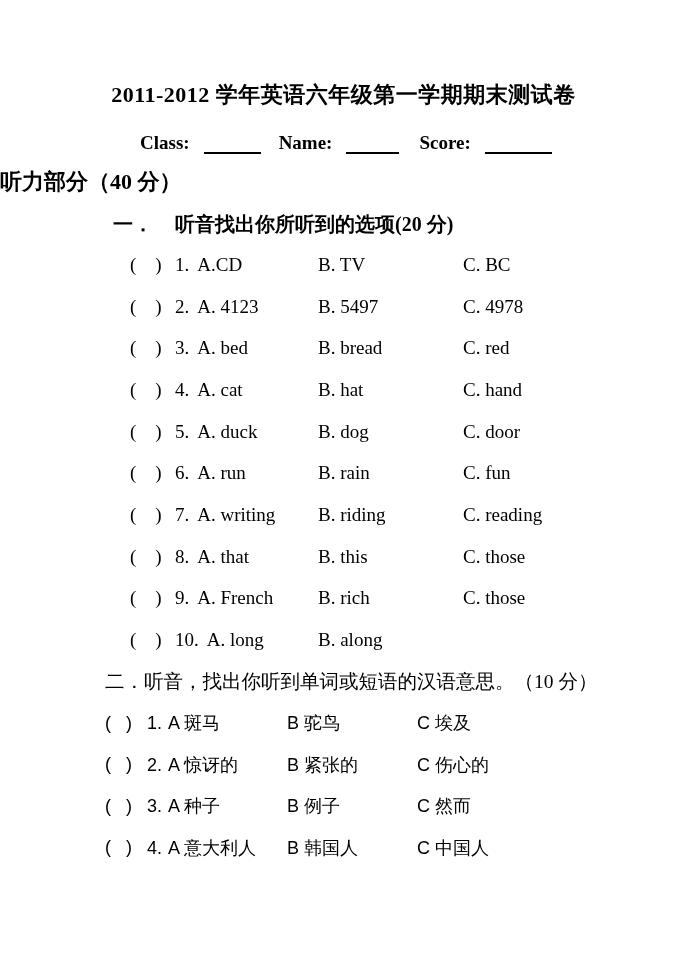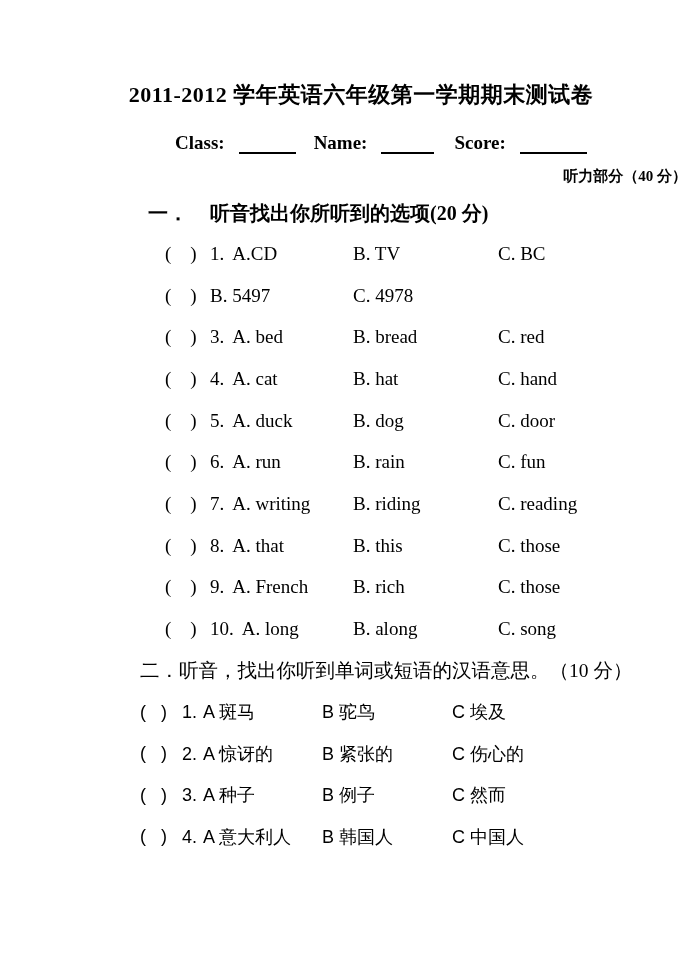--- a/index.html
+++ b/index.html
@@ -8,21 +8,20 @@
     font-family: "Liberation Serif", "DejaVu Serif", serif;
     color: #000000;
   }
   .page {
     width: 687px;
     height: 971px;
     background: #ffffff;
     overflow: hidden;
     margin: 0 auto;
     position: relative;
-    padding-left: 35px;
   }
   .title {
     padding-top: 80px;
     text-align: center;
     font-size: 22px;
     font-weight: bold;
     letter-spacing: 0.5px;
   }
   .student-row {
     margin: 22px 12px 0 140px;
@@ -34,22 +33,22 @@
   .blank {
     display: inline-block;
     border-bottom: 2px solid #000;
     height: 21px;
   }
   .blank-class { width: 57px; margin-left: 14px; margin-right: 18px; }
   .blank-name  { width: 53px; margin-left: 14px; margin-right: 20px; }
   .blank-score { width: 67px; margin-left: 14px; }
   .listening-title {
     margin-top: 13px;
-    text-align: right;
-    font-size: 15px;
+    text-align: left;
+    font-size: 22px;
     font-weight: bold;
   }
   .sec1-heading {
     margin: 14px 12px 0 113px;
     font-size: 20px;
     font-weight: bold;
   }
   .sec1-heading .sec-num { margin-right: 22px; }
   .rows1 { margin-top: 6px; }
   .s1row {
@@ -107,20 +106,21 @@
 
     <div class="s1row">
       <span class="paren">(    )</span>
       <span class="qa"><span class="qnum">1.</span><span>A.CD</span></span>
       <span>B. TV</span>
       <span>C. BC</span>
     </div>
 
     <div class="s1row">
       <span class="paren">(    )</span>
+      <span class="qa"><span class="qnum">2.</span><span>A. 4123</span></span>
       <span>B. 5497</span>
       <span>C. 4978</span>
     </div>
 
     <div class="s1row">
       <span class="paren">(    )</span>
       <span class="qa"><span class="qnum">3.</span><span>A. bed</span></span>
       <span>B. bread</span>
       <span>C. red</span>
     </div>
@@ -164,21 +164,20 @@
       <span class="paren">(    )</span>
       <span class="qa"><span class="qnum">9.</span><span>A. French</span></span>
       <span>B. rich</span>
       <span>C. those</span>
     </div>
 
     <div class="s1row">
       <span class="paren">(    )</span>
       <span class="qa"><span class="qnum">10.</span><span>A. long</span></span>
       <span>B. along</span>
-      <span>C. song</span>
     </div>
 
   </div>
 
   <div class="sec2-heading">二．听音，找出你听到单词或短语的汉语意思。（10 分）</div>
 
   <div>
 
     <div class="s2row">
       <span class="paren">(   )</span>

